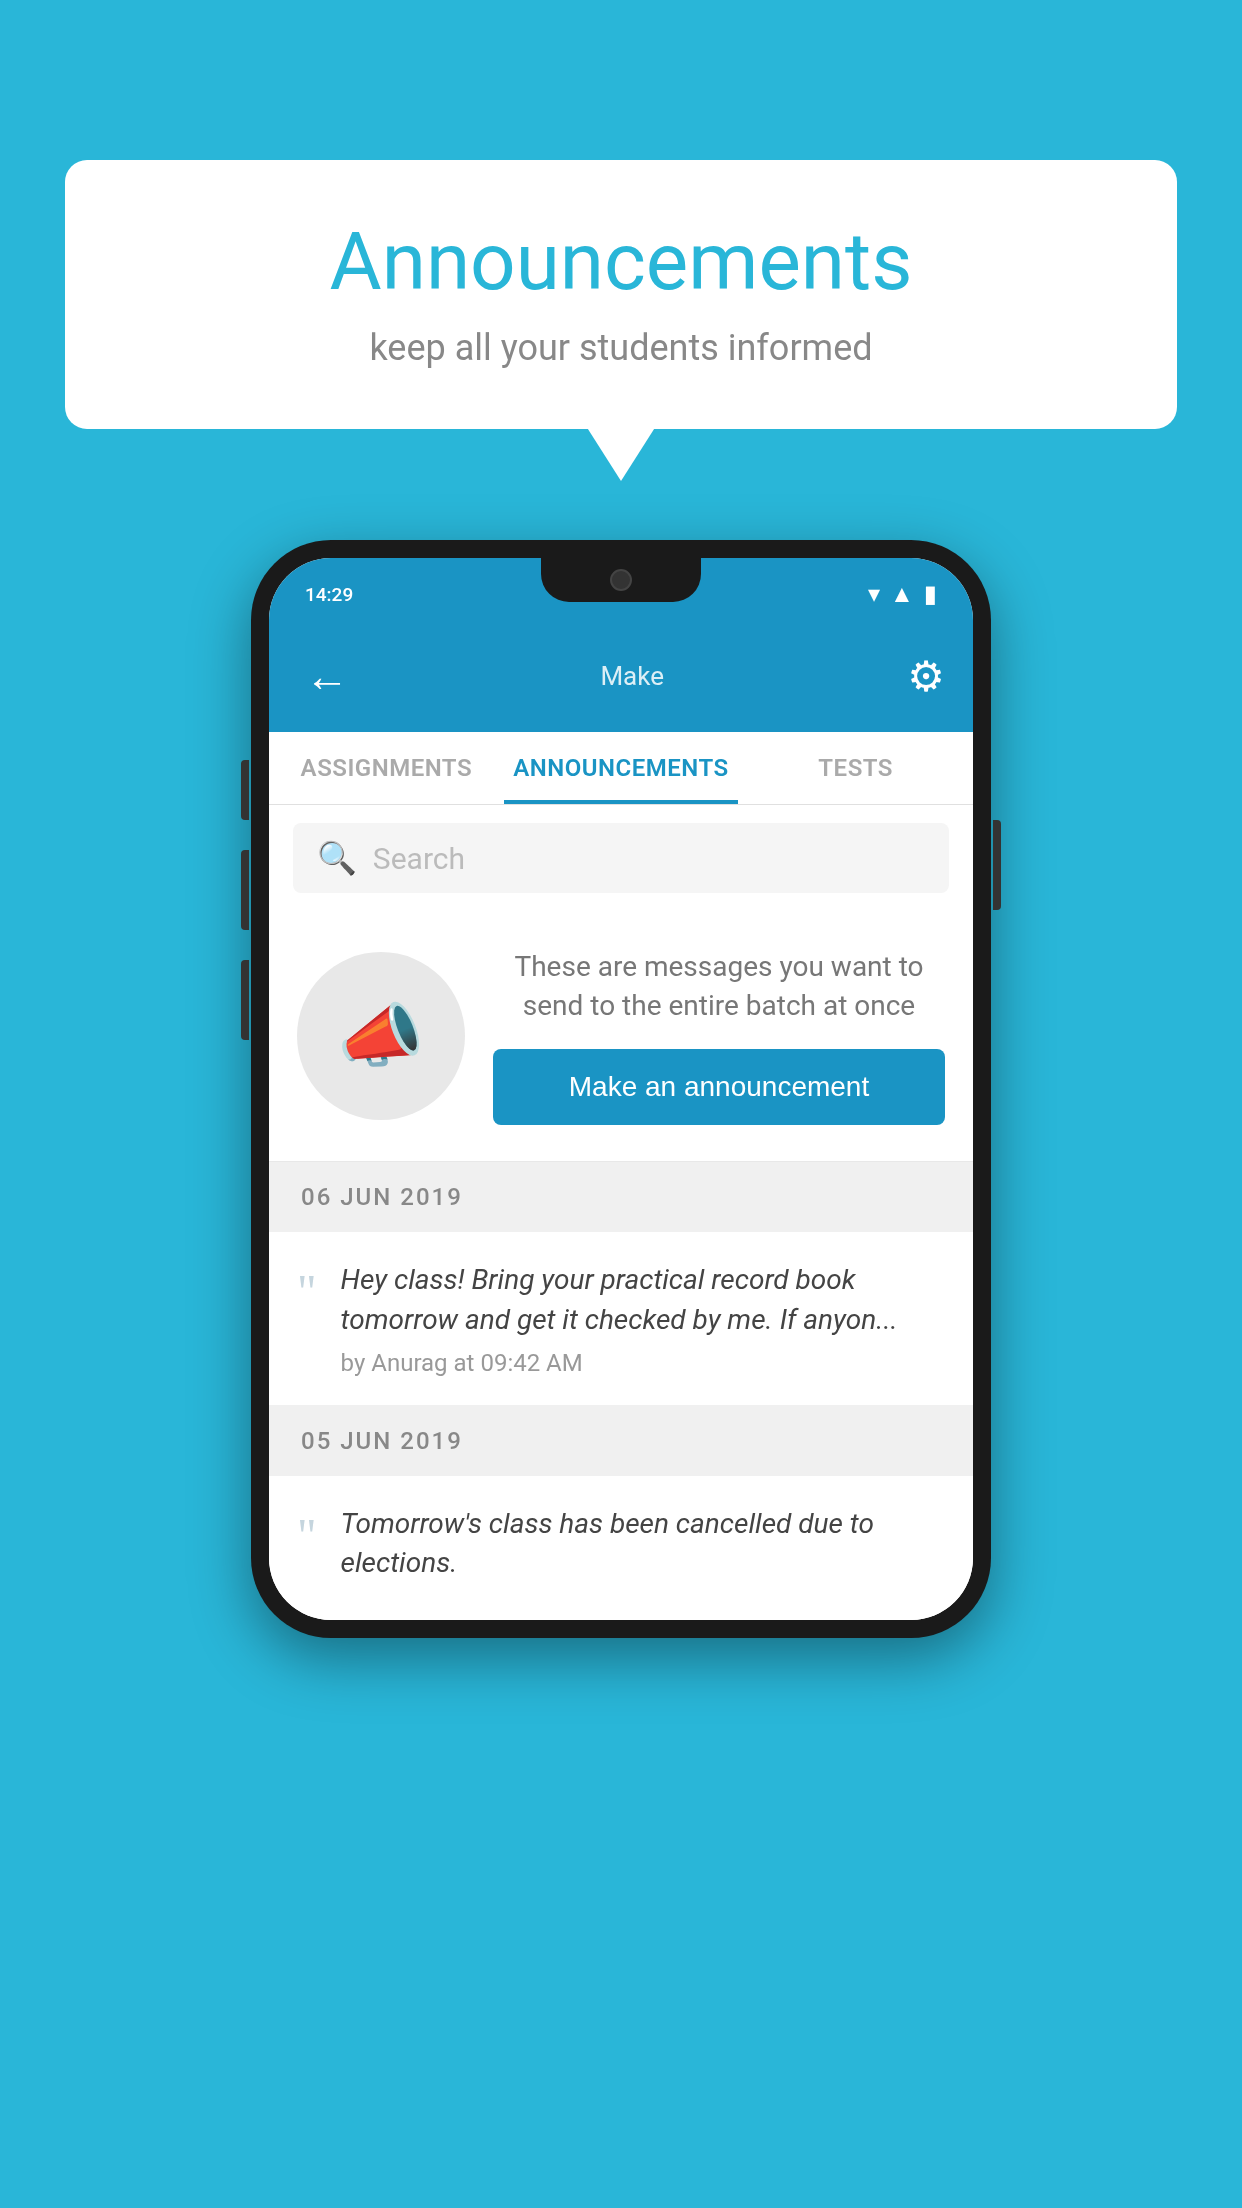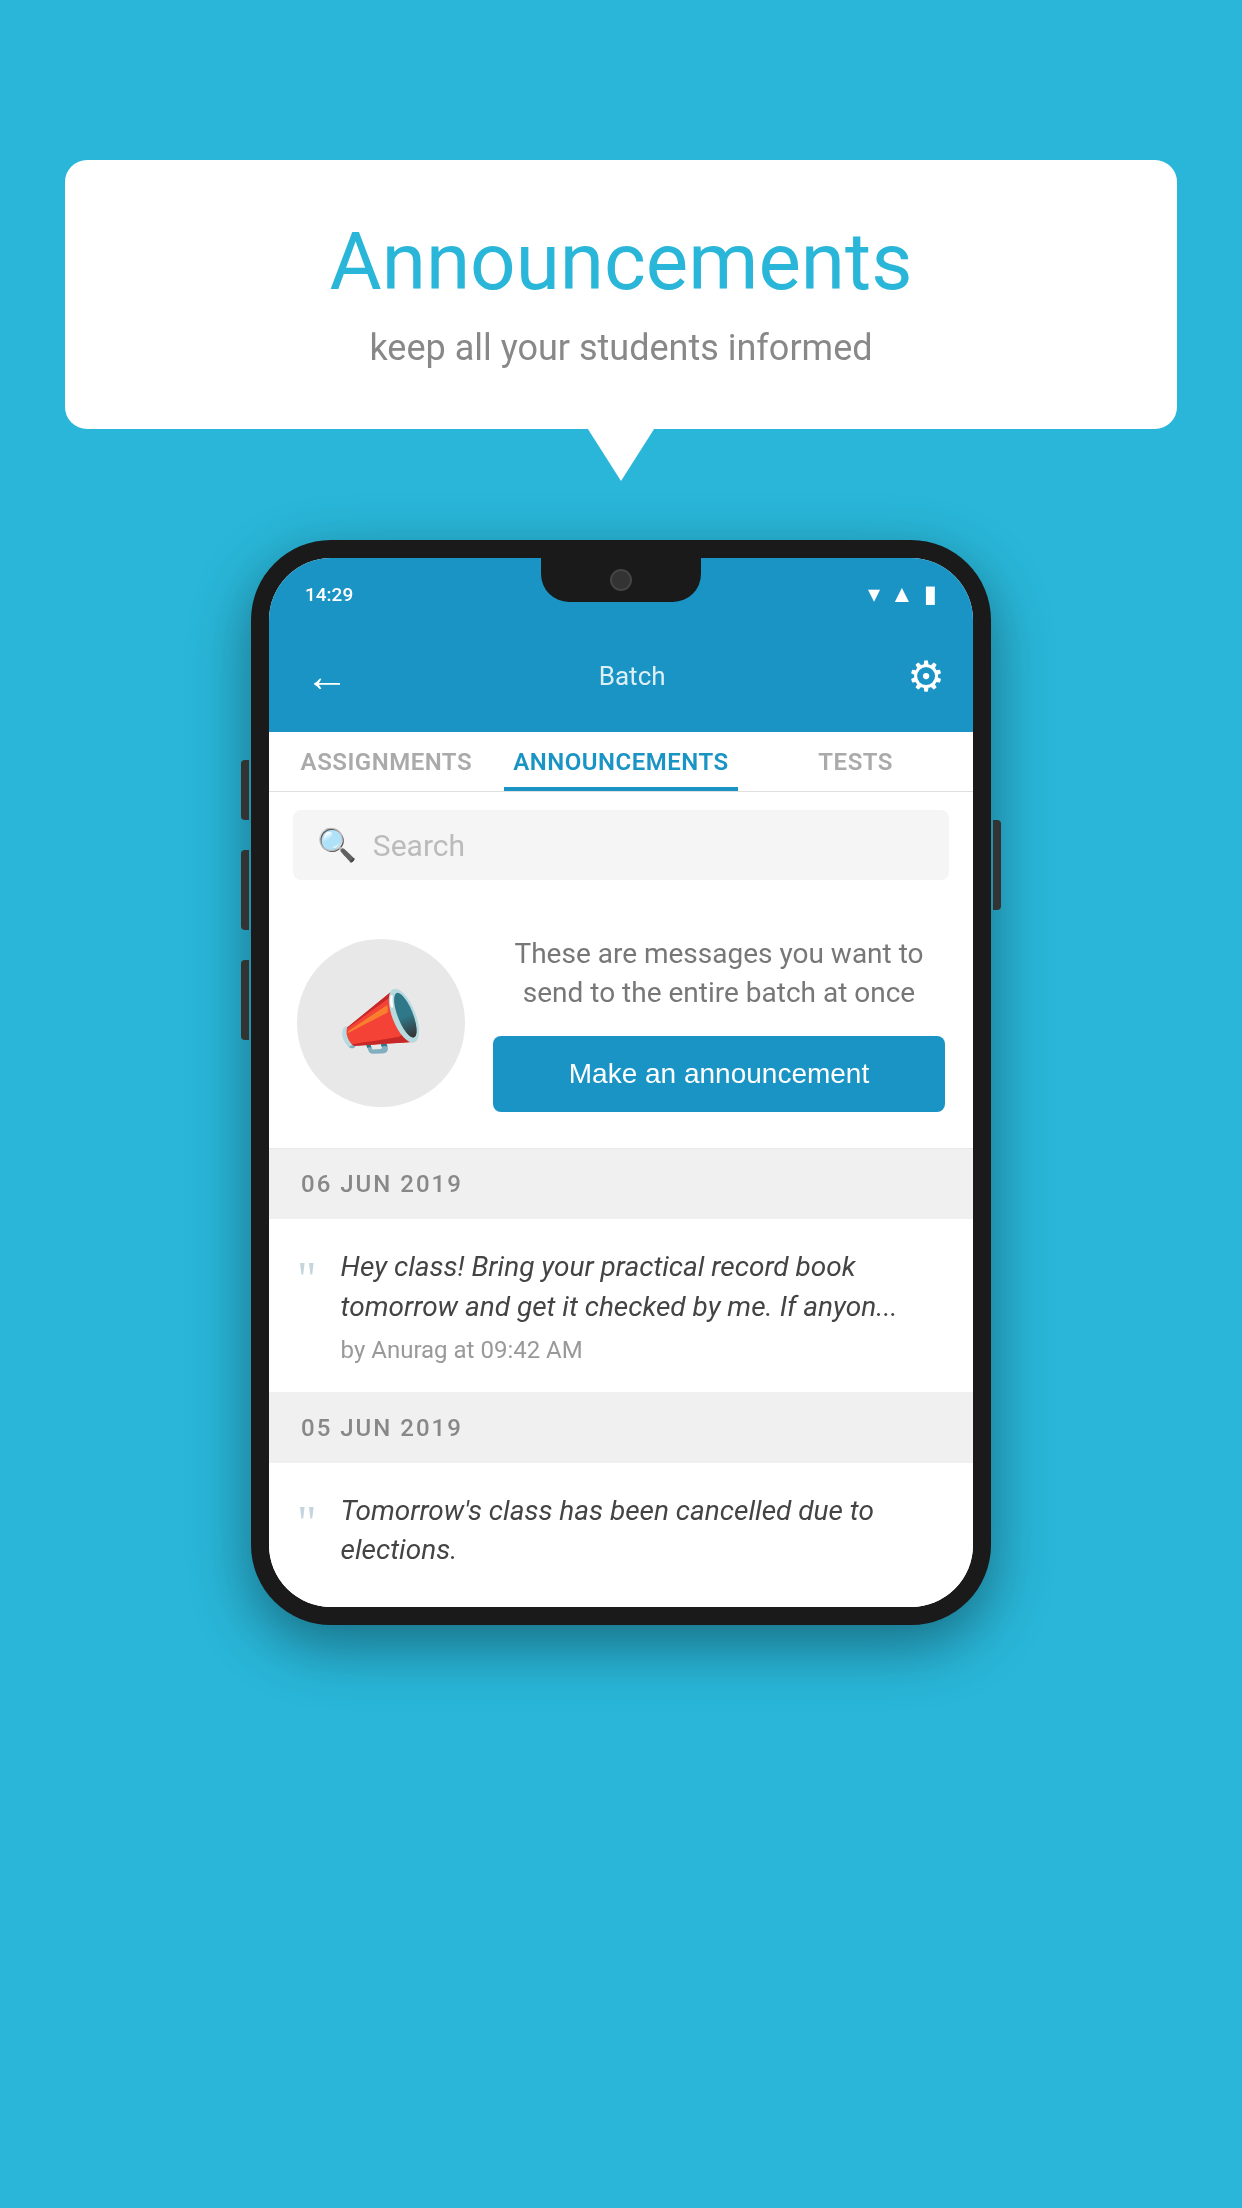--- a/index.html
+++ b/index.html
@@ -211,21 +211,21 @@
       color: white;
       font-size: 42px;
       cursor: pointer;
     }
 
     
     .tabs-container {
       background: white;
       display: flex;
       border-bottom: 1px solid #e0e0e0;
-      height: 60px;
+      height: 73px;
       align-items: stretch;
     }
 
     .tab {
       flex: 1;
       display: flex;
       align-items: center;
       justify-content: center;
       font-size: 24px;
       font-weight: 600;
@@ -407,21 +407,21 @@
         <div class="status-icons">
           <span class="wifi-icon">▾</span>
           <span class="signal-icon">▲</span>
           <span class="battery-icon">▮</span>
         </div>
       </div>
 
       <div class="app-bar">
         <span class="back-arrow">←</span>
         <div class="app-bar-title">
-          <div class="app-bar-subtitle">Batch</div>
+          <div class="app-bar-subtitle">Make</div>
         </div>
         <span class="gear-icon">⚙</span>
       </div>
 
       <div class="tabs-container">
         <div class="tab">
           <span>ASSIGNMENTS</span>
         </div>
         <div class="tab active">
           <span>ANNOUNCEMENTS</span>

